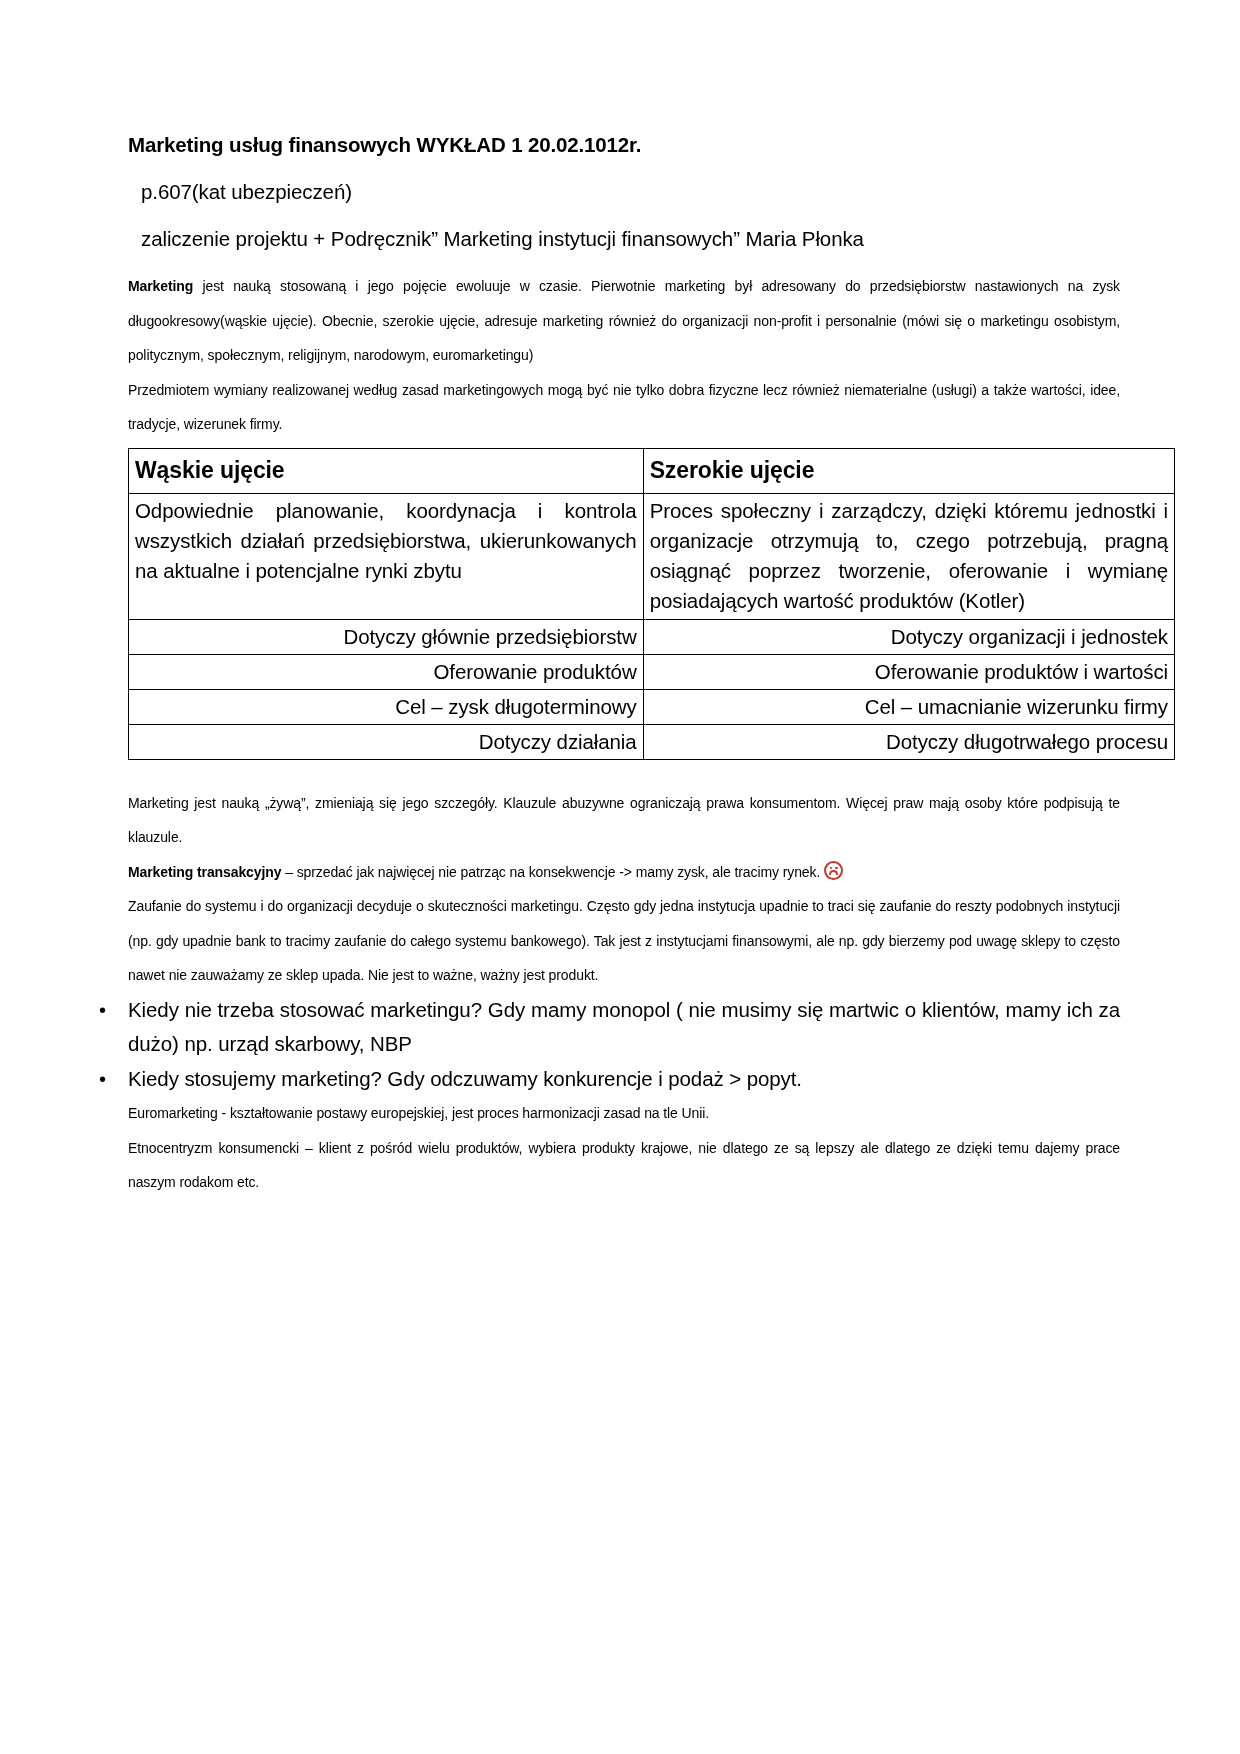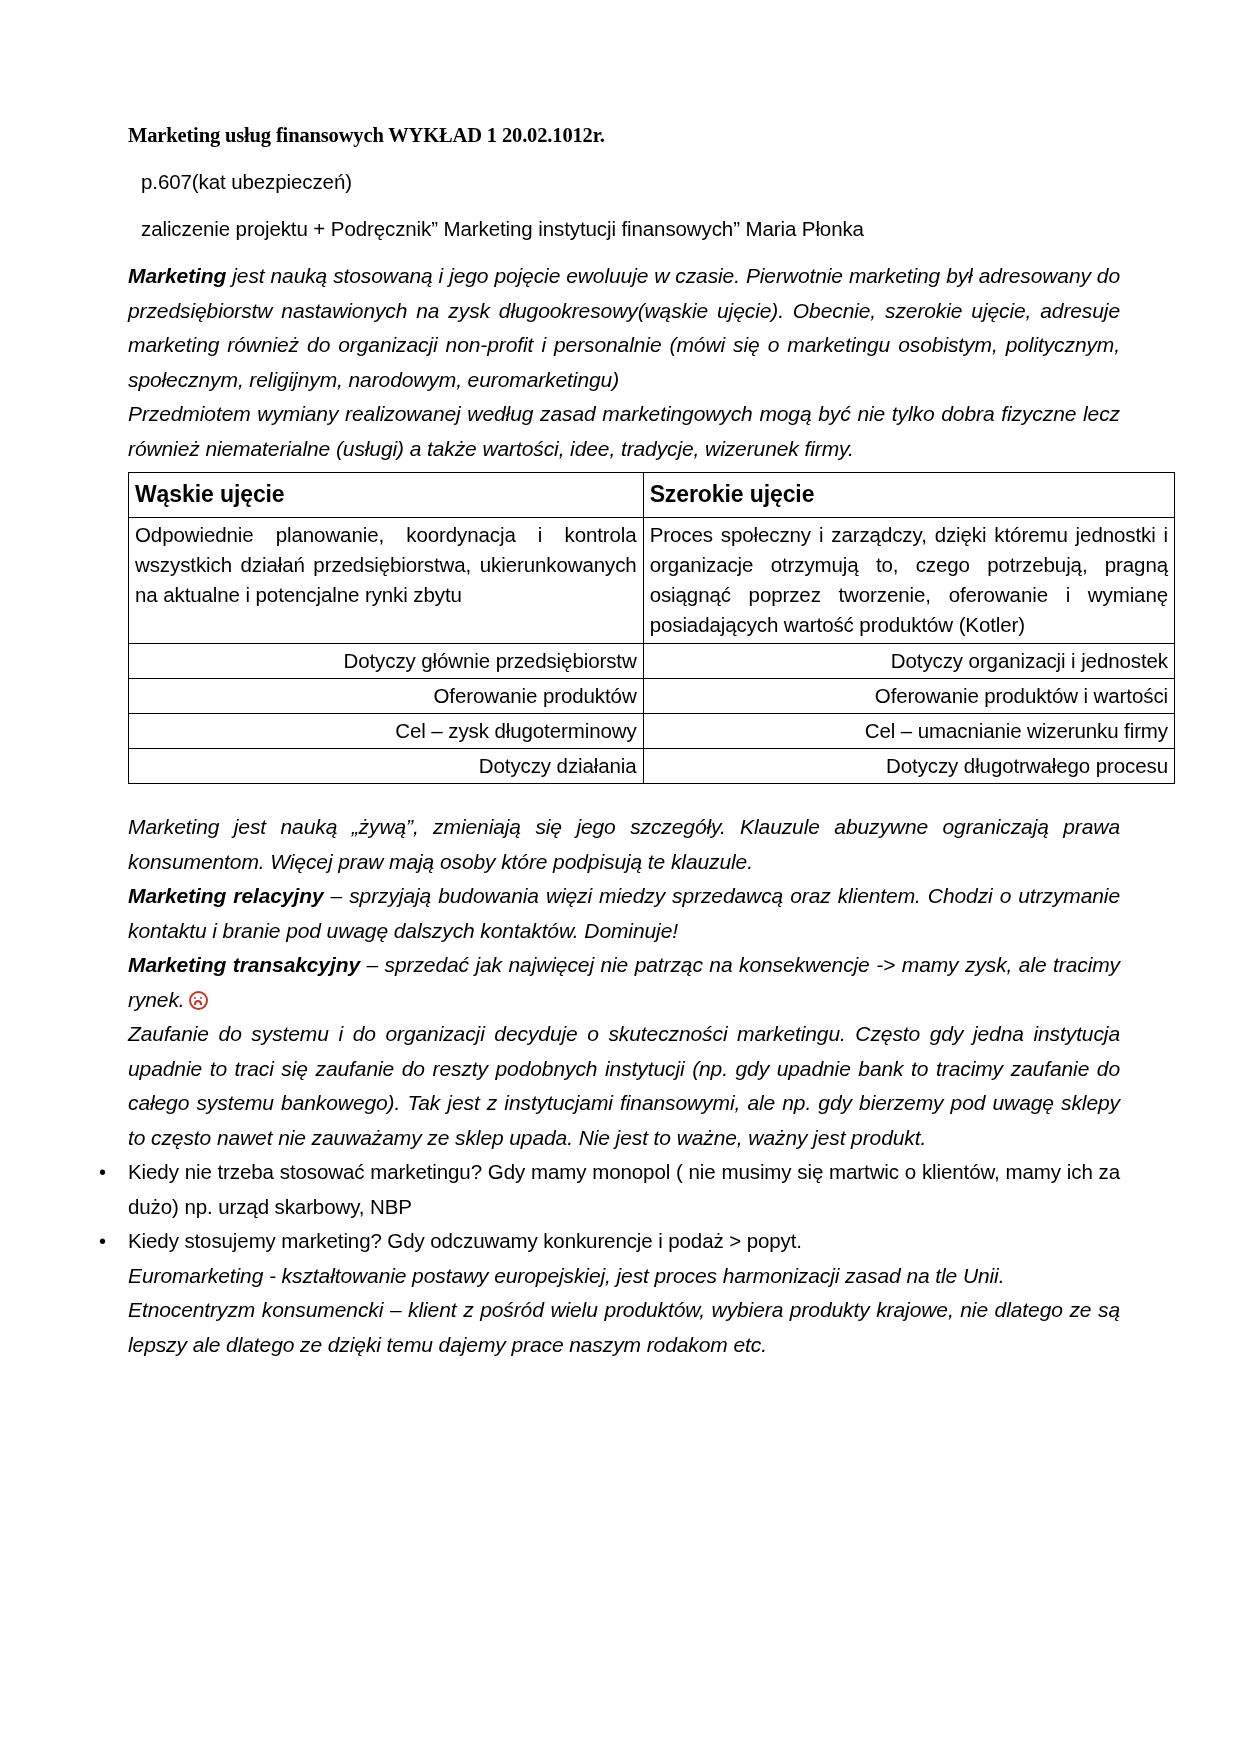--- a/index.html
+++ b/index.html
@@ -29,40 +29,38 @@
     top: 118px;
     width: 992px;
   }
 
   
   .doc-title {
     font-size: 20.5px;
     font-weight: bold;
     line-height: 34px;
     letter-spacing: -0.15px;
-    margin: 0 0 2px 0;
-    font-family: Liberation Serif, serif;
+    margin: 10px 0 2px 0;
   }
   .line {
     font-size: 20.5px;
     line-height: 34px;
     letter-spacing: -0.1px;
     margin: 13px;
   }
 
   
   .para {
-    font-size: 21px;
+    font-size: 14px;
     line-height: 34.5px;
     text-align: justify;
     text-justify: inter-word;
     letter-spacing: -0.1px;
     margin: 0;
     hyphens: none;
-    font-style: italic;
   }
   .para b, .bold { font-weight: bold; }
 
   
   table.compare {
     border-collapse: collapse;
     width: 1047px;
     margin: 6px 0 0 0;
     table-layout: fixed;
   }
@@ -212,21 +210,20 @@
           <td class="nowrap-row">Dotyczy działania</td>
           <td class="nowrap-row">Dotyczy długotrwałego procesu</td>
         </tr>
       </tbody>
     </table>
 
     <div class="gap-after-table"></div>
 
     <p class="para">Marketing jest nauką „żywą”, zmieniają się jego szczegóły. Klauzule abuzywne ograniczają prawa konsumentom. Więcej praw mają osoby które podpisują te klauzule.</p>
 
-    <p class="para"><b class="bold">Marketing relacyjny</b><span> – sprzyjają budowania więzi miedzy sprzedawcą oraz klientem. Chodzi o utrzymanie kontaktu i branie pod uwagę dalszych kontaktów. Dominuje!</span></p>
 
     <p class="para"><b class="bold">Marketing transakcyjny</b><span> – sprzedać jak najwięcej nie patrząc na konsekwencje -&gt; mamy zysk, ale tracimy rynek.</span><span class="emoji-sad"><i></i></span></p>
 
     <p class="para">Zaufanie do systemu i do organizacji decyduje o skuteczności marketingu.  Często gdy jedna instytucja upadnie to traci się zaufanie do reszty podobnych instytucji (np. gdy upadnie bank to tracimy zaufanie do całego systemu bankowego). Tak jest z instytucjami finansowymi, ale np. gdy bierzemy pod uwagę sklepy to często nawet nie zauważamy ze sklep upada. Nie jest to ważne, ważny jest produkt.</p>
 
     <div class="bullet-list-wrap">
       <ul class="bullets">
         <li>
           <div class="bullet-row">
             <span class="bullet-dot">•</span>

